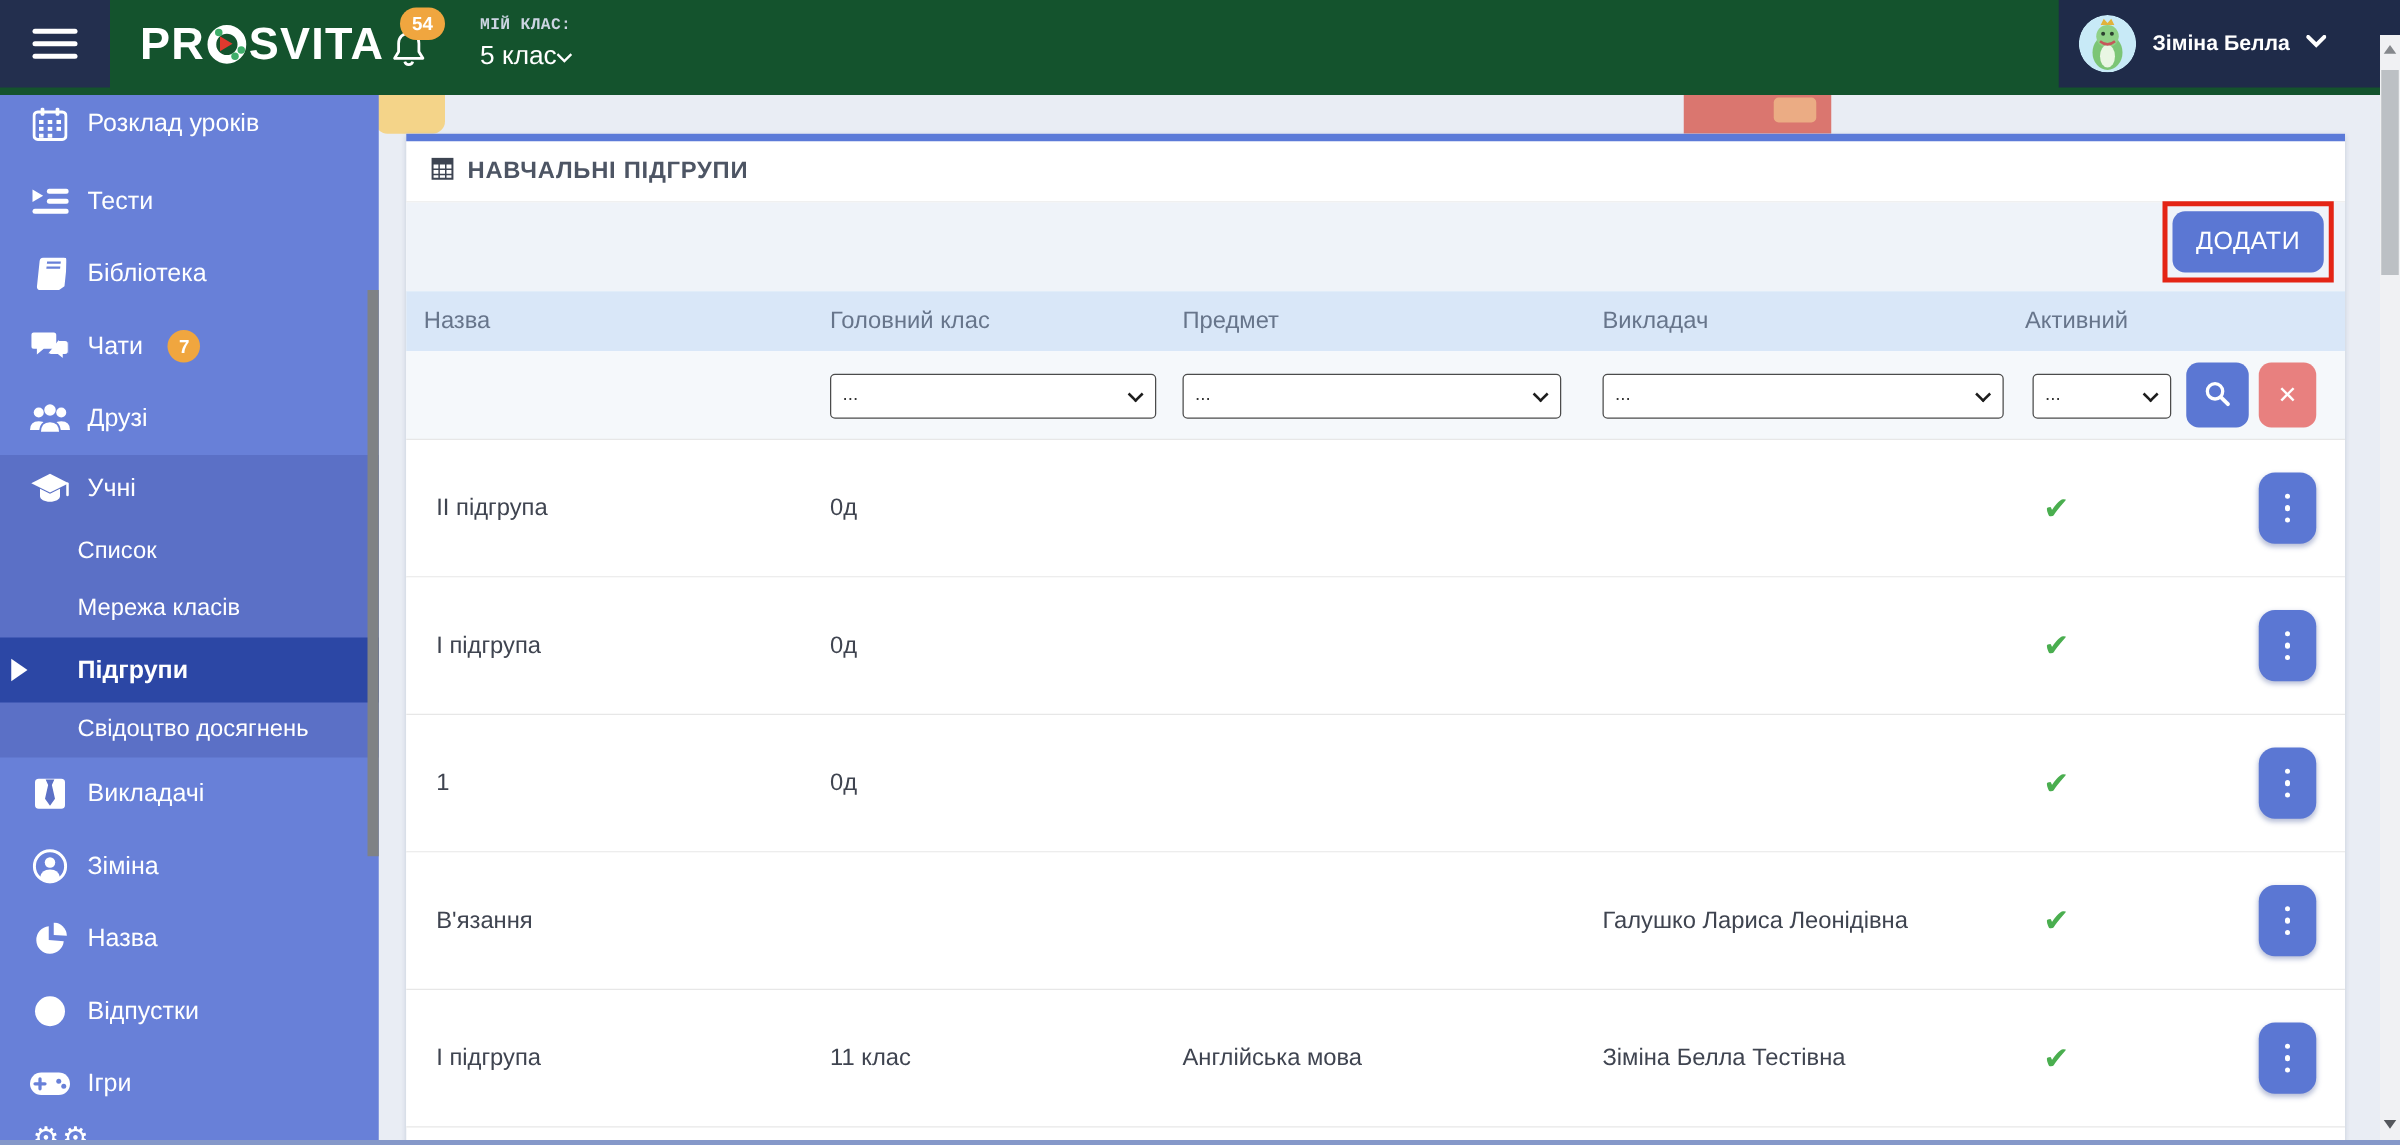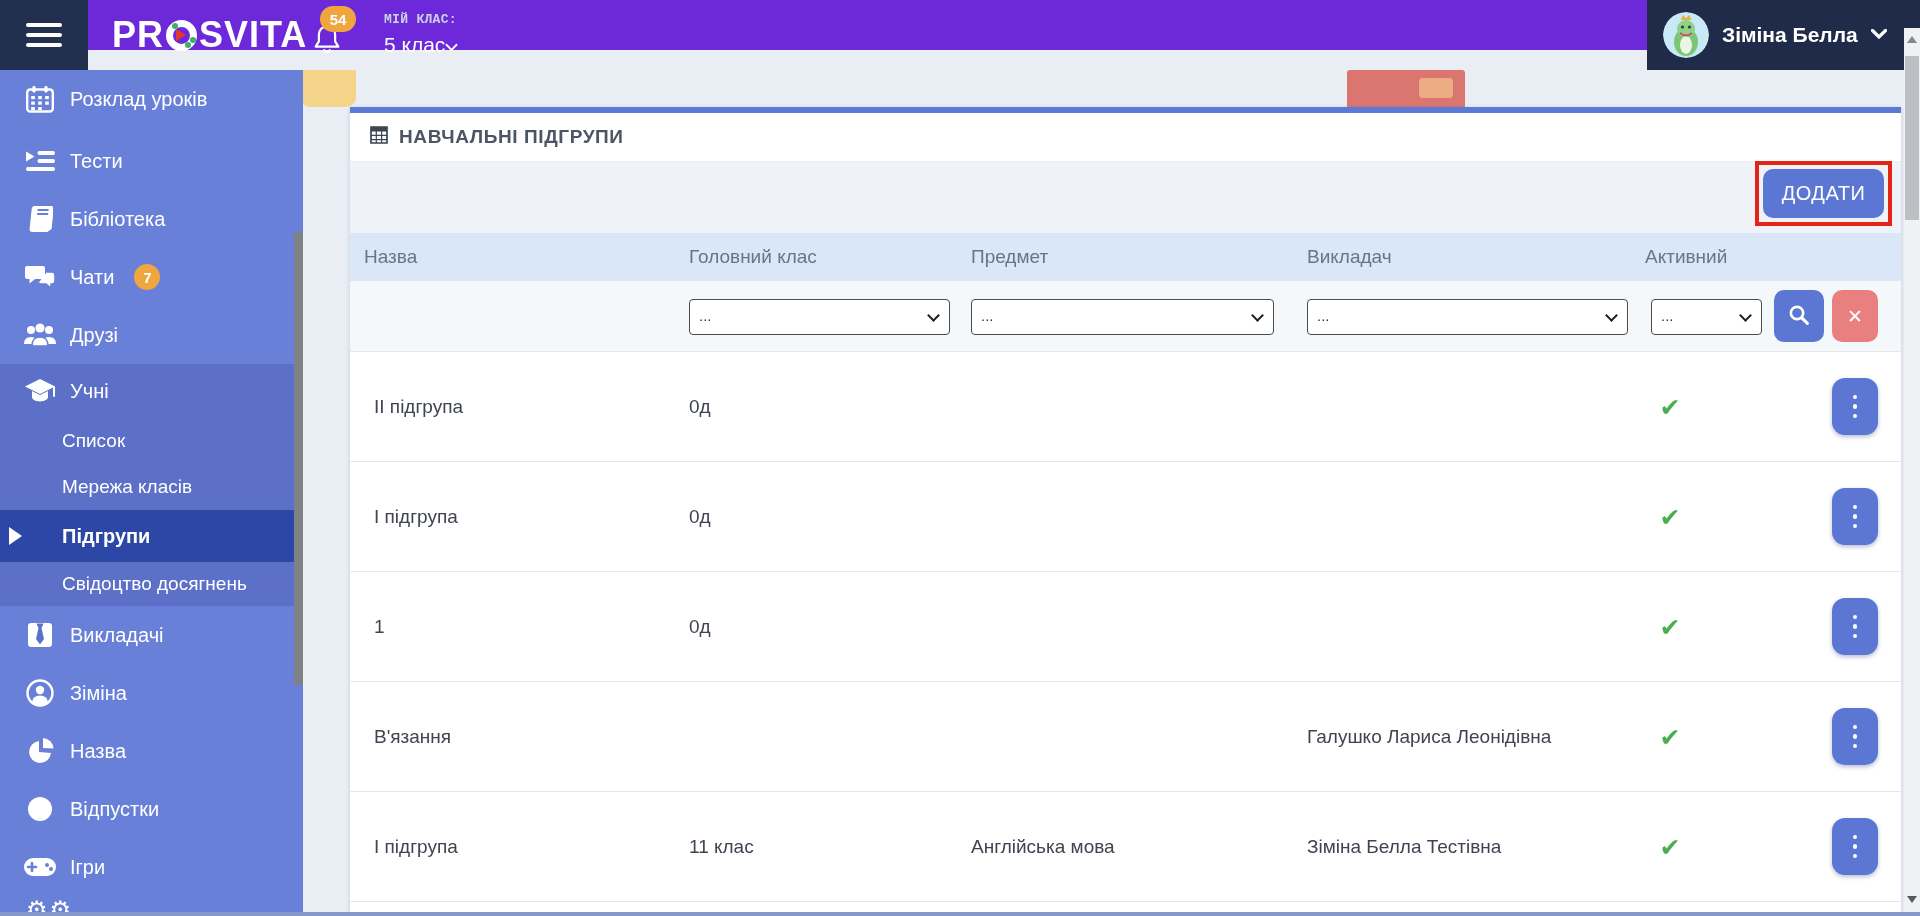--- a/index.html
+++ b/index.html
@@ -3,58 +3,58 @@
 <meta charset="utf-8">
 <style>
   * { margin:0; padding:0; box-sizing:border-box; }
   html,body { background:#d9dde4; }
   .screen{
     position:relative; width:1920px; height:916px; overflow:hidden;
     font-family:"Liberation Sans","DejaVu Sans",sans-serif;
     background:#e9edf4;
   }
   
-  .topbar{ position:absolute; left:0; top:0; width:1920px; height:50px; background:#6d28d9; z-index:10; }
+  .topbar{ position:absolute; left:0; top:0; width:1920px; height:76px; background:#14532d; z-index:10; }
   .burger-box{ position:absolute; left:0; top:0; width:88px; height:70px; background:#232f4e; display:flex; align-items:center; justify-content:center; cursor:pointer; }
   .burger{ display:flex; flex-direction:column; gap:6px; }
   .burger span{ display:block; width:36px; height:4px; background:#fff; border-radius:2px; }
   .brand{ position:absolute; left:112px; top:0; height:70px; display:flex; align-items:center; color:#fff; font-size:36px; font-weight:bold; letter-spacing:1px; }
   .logo-o{ position:relative; display:inline-block; width:31px; height:31px; border:7px solid #fff; border-radius:50%; margin:0 2px; }
   .logo-o::after{ content:""; position:absolute; left:3px; top:2px; width:0; height:0; border-left:10px solid #e0392e; border-top:6.5px solid transparent; border-bottom:6.5px solid transparent; }
   .logo-dot{ position:absolute; width:6px; height:6px; border-radius:50%; background:#3fae6a; }
   .logo-dot.d1{ top:-4px; left:-1px; } .logo-dot.d2{ bottom:-4px; right:-1px; } .logo-dot.d3{ top:10px; right:-6px; }
   .notif{ position:absolute; left:310px; top:0; width:56px; height:70px; cursor:pointer; }
   .bell{ position:absolute; left:2px; top:24px; }
   .notif-badge{ position:absolute; left:10px; top:6px; min-width:36px; height:26px; padding:0 8px; background:#f0a63f; border-radius:13px; color:#fff; font-size:15px; font-weight:bold; display:flex; align-items:center; justify-content:center; z-index:2; }
   .myclass{ position:absolute; left:384px; top:12px; cursor:pointer; color:#fff; }
   .myclass-label{ font-size:13px; font-weight:bold; color:#ccd4e2; letter-spacing:.3px;font-family:Liberation Mono, monospace; }
   .myclass-value{ margin-top:6px; font-size:21px; display:flex; align-items:center; gap:0; }
   .user-panel{ position:absolute; left:1647px; top:0; width:273px; height:70px; background:#1f2b49; display:flex; align-items:center; gap:13px; padding-left:16px; cursor:pointer; }
   .avatar{ width:46px; height:46px; border-radius:50%; overflow:hidden; flex:0 0 auto; }
-  .user-name{ color:#fff; font-size:21px; font-weight:bold; white-space:nowrap; }
+  .user-name{ color:#fff; font-size:17px; font-weight:bold; white-space:nowrap; }
   .chev{ display:inline-block; }
   
   .sidebar{ position:absolute; left:0; top:70px; width:303px; height:846px; background:#6880d8; overflow:hidden; z-index:5; }
   .sb-item{ height:58px; display:flex; align-items:center; padding-left:24px; gap:14px; color:#fff; font-size:20px; cursor:pointer; }
   .sb-icon{ width:32px; display:flex; justify-content:center; flex:0 0 auto; }
   .sb-section{ background:#5b70c6; }
   .sb-item.parent{ height:54px; }
   .sb-sub{ height:46px; display:flex; align-items:center; padding-left:62px; color:#fff; font-size:19px; cursor:pointer; position:relative; }
   .sb-sub.active{ height:52px; background:#2c47a5; font-weight:bold; font-size:20px; }
   .sb-sub.active::before{ content:""; position:absolute; left:9px; top:50%; transform:translateY(-50%); width:0; height:0; border-left:13px solid #fff; border-top:9px solid transparent; border-bottom:9px solid transparent; }
   .sb-sub.last{ height:44px; }
   .sb-badge{ min-width:26px; height:26px; padding:0 6px; border-radius:13px; background:#f0a63f; color:#fff; font-size:15px; font-weight:bold; display:flex; align-items:center; justify-content:center; margin-left:6px; }
   .sb-thumb{ position:absolute; left:294px; top:162px; width:11px; height:453px; background:#7f8285; }
   .sb-gears{ position:absolute; left:26px; top:826px; color:#fff; font-size:24px; letter-spacing:2px; }
   
   .main{ position:absolute; left:303px; top:70px; width:1617px; height:846px; background:#e9edf4; }
   .blob-yellow{ position:absolute; left:-3px; top:0; width:56px; height:37px; background:#f6cd6e; opacity:.8; border-radius:0 0 10px 10px; }
   .blob-red{ position:absolute; left:1044px; top:0; width:118px; height:37px; background:#d96a61; opacity:.9; border-radius:3px 3px 0 0; }
   .blob-red span{ position:absolute; right:12px; top:8px; width:34px; height:20px; background:#efb07c; opacity:.85; border-radius:4px; display:block; }
-  .card{ position:absolute; left:22px; top:37px; width:1551px; height:809px; background:#fff; border-top:6px solid #5b7ad8; box-shadow:0 1px 4px rgba(40,60,100,.18);margin-left:25px; }
+  .card{ position:absolute; left:22px; top:37px; width:1551px; height:809px; background:#fff; border-top:6px solid #5b7ad8; box-shadow:0 1px 4px rgba(40,60,100,.18); }
   .card-header{ height:49px; display:flex; align-items:center; gap:11px; padding-left:20px; border-bottom:1px solid #ececec; }
   .card-title{ font-size:19px; color:#4d5564; letter-spacing:.6px; }
   .card-toolbar{ height:71px; background:#eff3f9; }
   .add-highlight{ position:absolute; left:1405px; top:48px; width:137px; height:65px; border:4px solid #e42415; display:flex; align-items:center; justify-content:center; z-index:4; }
   .btn-add{ width:121px; height:49px; background:#5b77d3; border:none; border-radius:10px; color:#fff; font-size:20px; letter-spacing:.5px; cursor:pointer; font-family:inherit; }
   .thead{ position:relative; height:48px; background:#d9e7f8; }
   .th{ position:absolute; top:0; line-height:48px; font-size:19px; color:#67758b; }
   .th.c1{ left:14px; } .th.c2{ left:339px; } .th.c3{ left:621px; } .th.c4{ left:957px; } .th.c5{ left:1295px; }
   .filter-row{ position:relative; height:71px; background:#f5f8fb; border-bottom:1px solid #e7e7e7; }
   .fselect{ position:absolute; top:18px; height:36px; background:#fff; border:1px solid #4b4b4b; border-radius:4px; cursor:pointer; }

